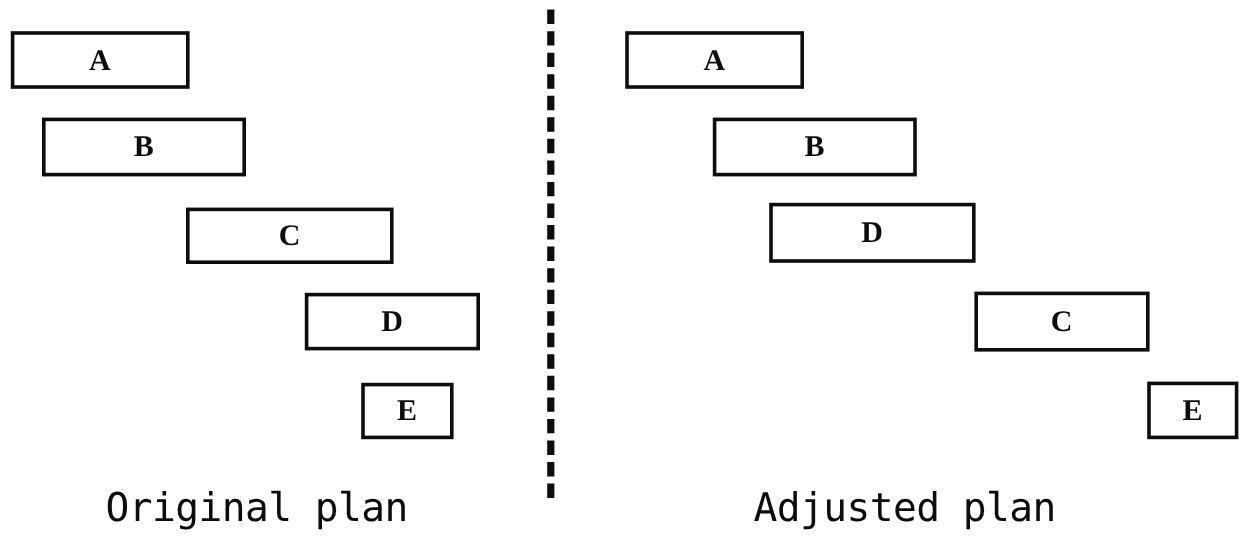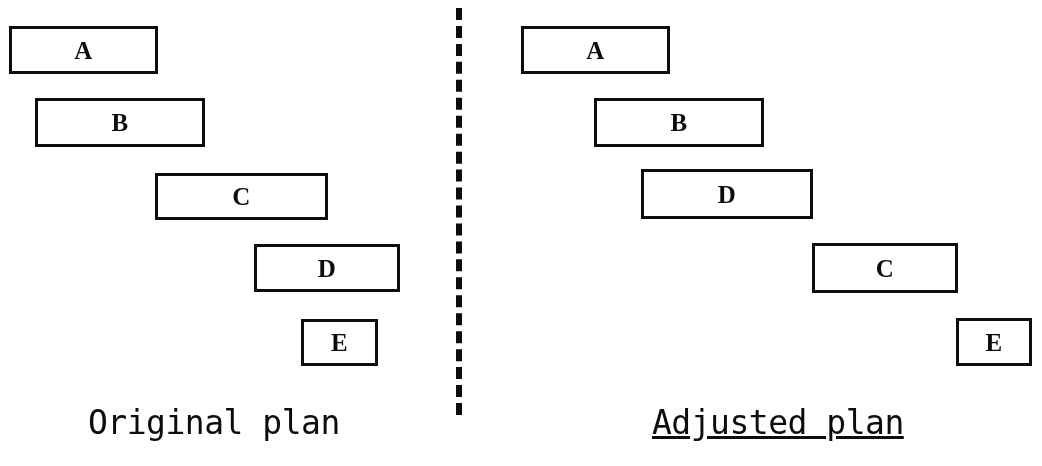--- a/index.html
+++ b/index.html
@@ -88,16 +88,16 @@
     </div>
     <div class="task-box" style="left: 641px; top: 169px; width: 172px; height: 50px; border-color: rgb(13, 13, 13); background: rgb(255, 255, 255);">
       <span class="task-label">D</span>
     </div>
     <div class="task-box" style="left: 812px; top: 243px; width: 146px; height: 50px; border-color: rgb(13, 13, 13); background: rgb(255, 255, 255);">
       <span class="task-label">C</span>
     </div>
     <div class="task-box" style="left: 956px; top: 318px; width: 76px; height: 48px; border-color: rgb(13, 13, 13); background: rgb(255, 255, 255);">
       <span class="task-label">E</span>
     </div>
-    <div class="panel-caption" style="left: 652px; top: 406px; text-decoration: underline;">Adjusted plan</div>
+    <div class="panel-caption" style="left: 628px; top: 406px;">Adjusted plan</div>
   </div>
 
 </div>
 
 </body></html>

